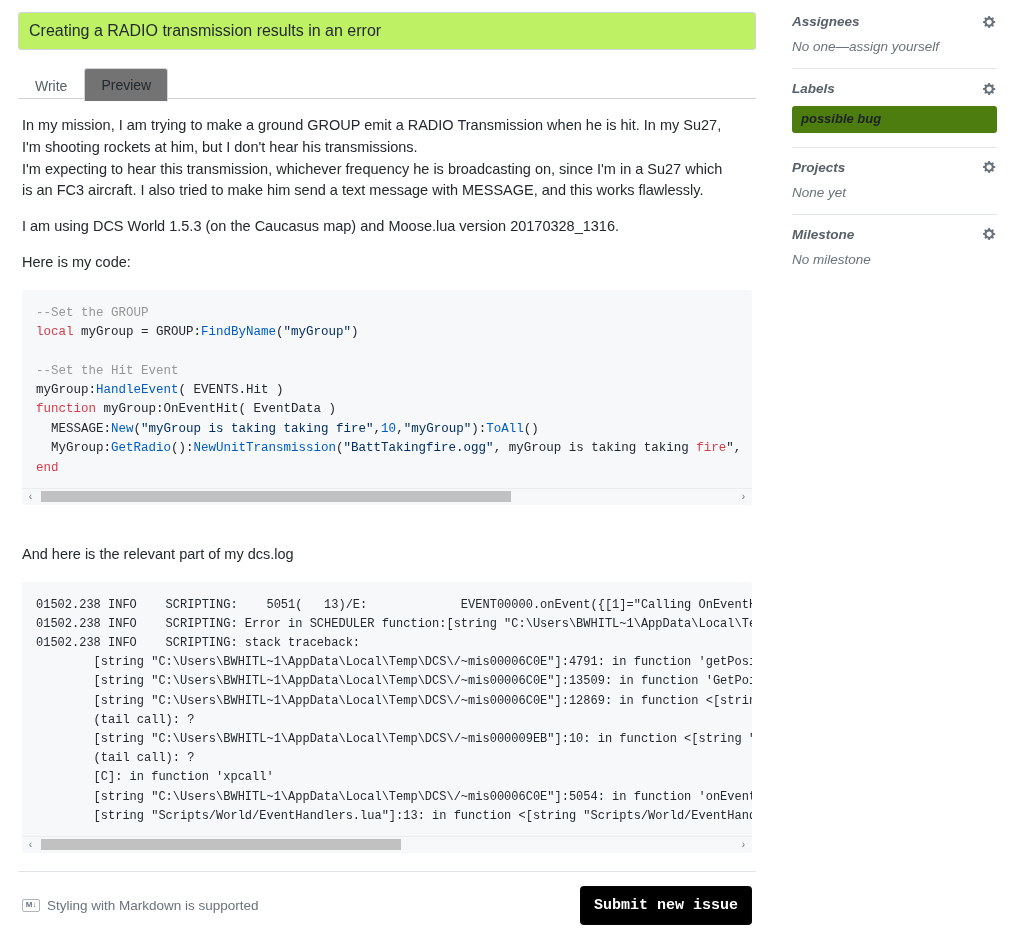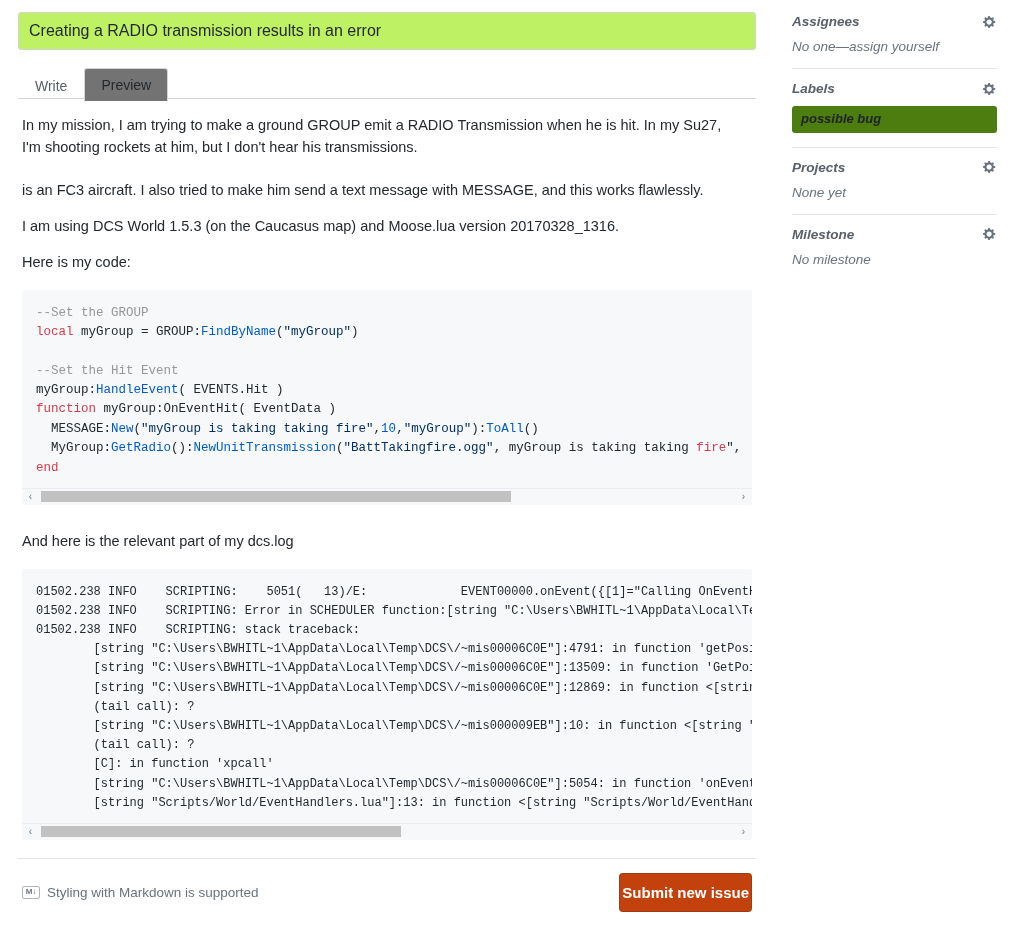--- a/index.html
+++ b/index.html
@@ -170,29 +170,29 @@
     display: inline-flex;
     align-items: center;
     justify-content: center;
     font-size: 8px;
     font-weight: bold;
     color: #6a737d;
     font-family: "Liberation Sans", sans-serif;
     line-height: 1;
   }
   .submit-btn {
-    background: #c2410c;
+    background: #000000;
     color: #ffffff;
     border: 1px solid rgba(27,31,35,0.2);
     border-radius: 4px;
     font-size: 15px;
     font-weight: bold;
-    padding: 11px 2px;
-    cursor: pointer;
-    font-family: Liberation Sans, sans-serif;
+    padding: 11px 13px;
+    cursor: pointer;
+    font-family: Liberation Mono, monospace;
     line-height: 1;
   }
 
   
   .sidebar {
     width: 237px;
     padding: 14px 16px 0 16px;
     margin-left: 8px;
     font-style: italic;
   }
@@ -249,21 +249,21 @@
     <div class="tabs">
       <div class="tab">Write</div>
       <div class="tab active">Preview</div>
     </div>
 
     <div class="body-content">
 
       <p>
         <span>In my mission, I am trying to make a ground GROUP emit a RADIO Transmission when he is hit. In my Su27,</span><br>
         <span>I'm shooting rockets at him, but I don't hear his transmissions.</span><br>
-        <br>
+        <span>I'm expecting to hear this transmission, whichever frequency he is broadcasting on, since I'm in a Su27 which</span><br>
         <span>is an FC3 aircraft. I also tried to make him send a text message with MESSAGE, and this works flawlessly.</span>
       </p>
 
       <p>I am using DCS World 1.5.3 (on the Caucasus map) and Moose.lua version 20170328_1316.</p>
 
       <p>Here is my code:</p>
 
       <div class="codeblock">
         <pre><span class="c-comment">--Set the GROUP</span>
 <span class="c-kw">local</span><span> myGroup = GROUP:</span><span class="c-fn">FindByName</span><span>(</span><span class="c-str">"myGroup"</span><span>)</span>
@@ -276,21 +276,21 @@
 <span class="c-kw">end</span></pre>
         <div class="hscroll">
           <div class="arrow">‹</div>
           <div class="track">
             <div class="thumb" style="width:470px;"></div>
           </div>
           <div class="arrow">›</div>
         </div>
       </div>
 
-      <p style="margin-top:26px;">And here is the relevant part of my dcs.log</p>
+      <p style="margin-top:39px;">And here is the relevant part of my dcs.log</p>
 
       <div class="codeblock log">
         <pre><span>01502.238 INFO    SCRIPTING:    5051(   13)/E:             EVENT00000.onEvent({[1]="Calling OnEventHi</span>
 <span>01502.238 INFO    SCRIPTING: Error in SCHEDULER function:[string "C:\Users\BWHITL~1\AppData\Local\Temp\</span>
 <span>01502.238 INFO    SCRIPTING: stack traceback:</span>
 <span>        [string "C:\Users\BWHITL~1\AppData\Local\Temp\DCS\/~mis00006C0E"]:4791: in function 'getPositi</span>
 <span>        [string "C:\Users\BWHITL~1\AppData\Local\Temp\DCS\/~mis00006C0E"]:13509: in function 'GetPoint</span>
 <span>        [string "C:\Users\BWHITL~1\AppData\Local\Temp\DCS\/~mis00006C0E"]:12869: in function &lt;[string </span>
 <span>        (tail call): ?</span>
 <span>        [string "C:\Users\BWHITL~1\AppData\Local\Temp\DCS\/~mis000009EB"]:10: in function &lt;[string "C:</span>

